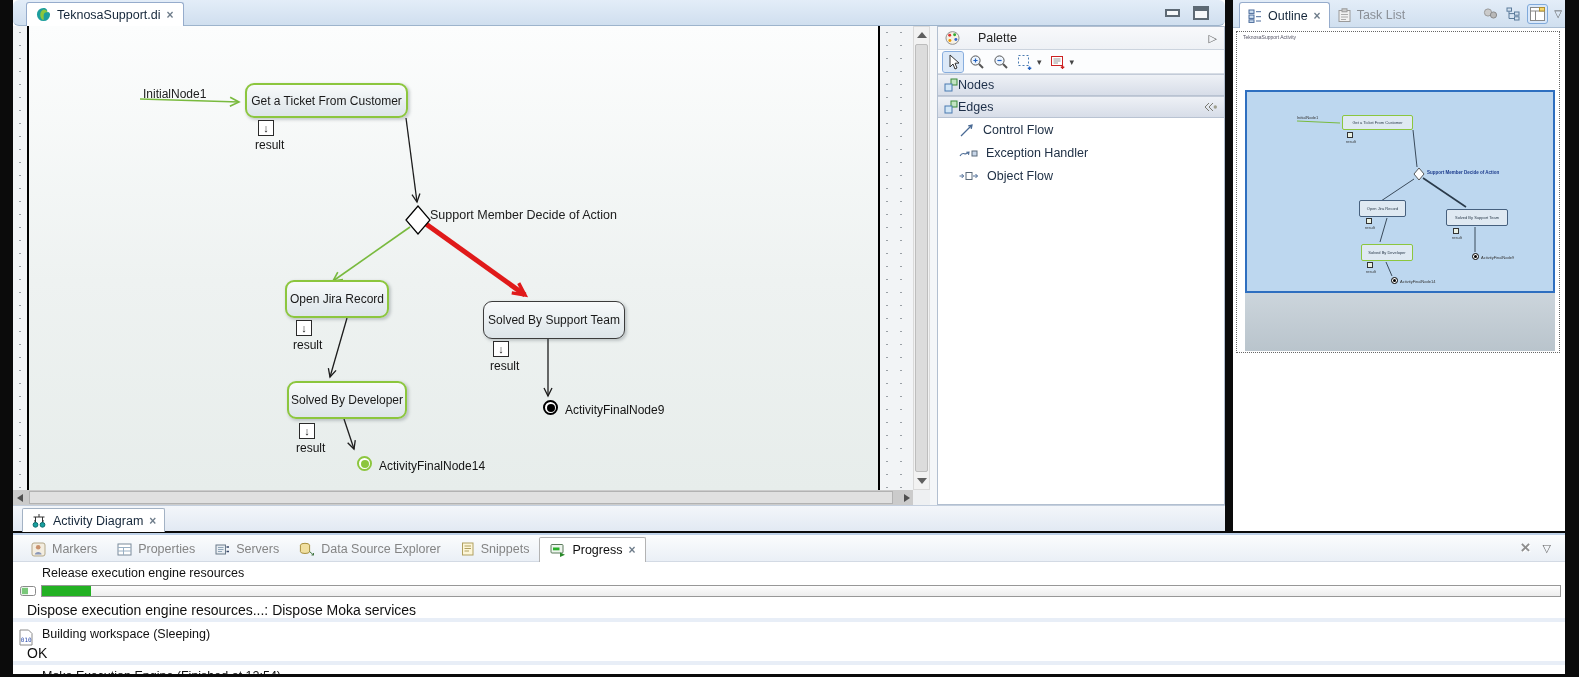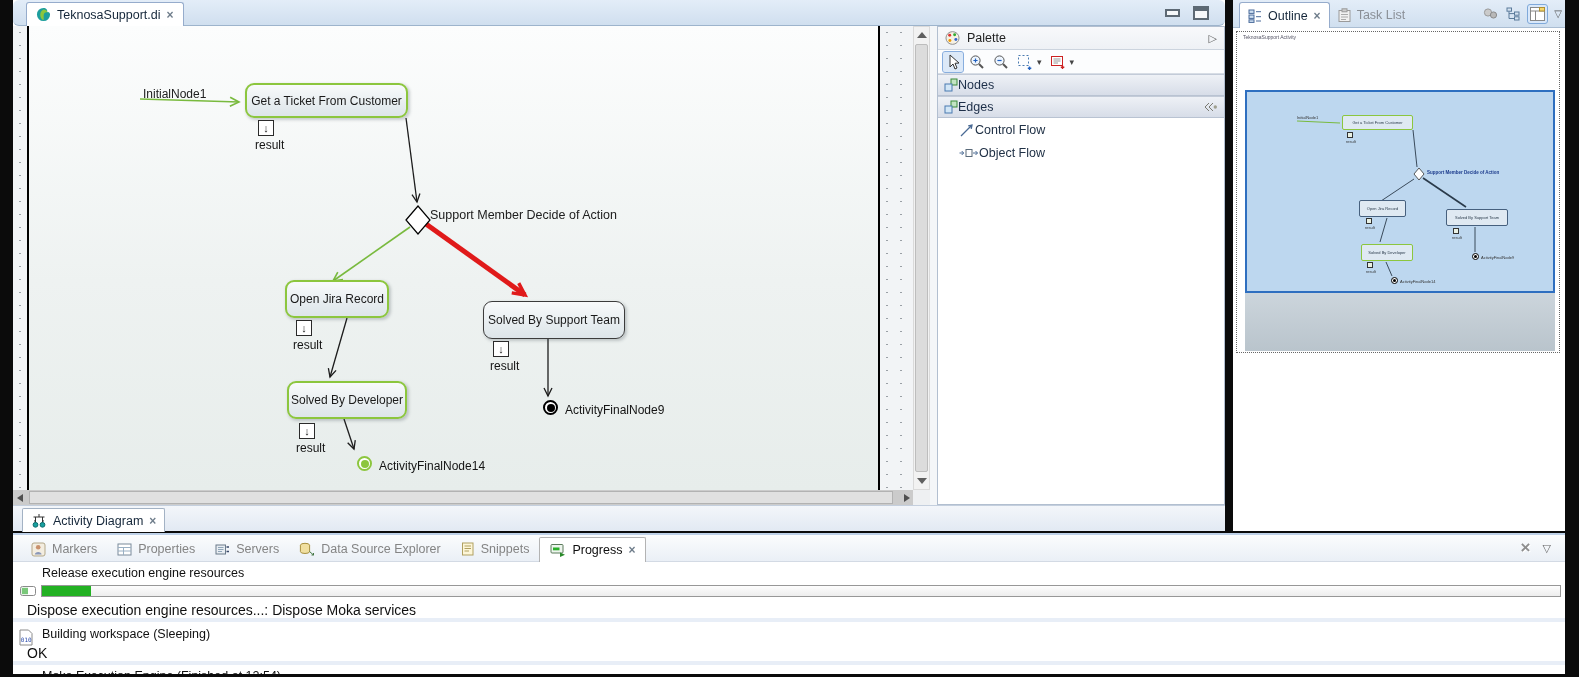--- a/index.html
+++ b/index.html
@@ -59,30 +59,30 @@
   .hscroll { position:absolute; left:0; top:464px; width:900px; height:15px; background:#cbcbcb; }
   .hthumb { position:absolute; left:16px; top:1px; width:864px; height:13px; background:#e0e0e0; border:1px solid #b2b2b2; }
   .harr { position:absolute; top:4px; width:0; height:0; border-top:4px solid transparent; border-bottom:4px solid transparent; }
   .harr.left { left:4px; border-right:6px solid #4f4f4f; }
   .harr.right { right:3px; border-left:6px solid #4f4f4f; }
   .hscroll-corner { position:absolute; left:900px; top:464px; width:17px; height:15px; background:#eef0f2; }
 
   
   .palette { position:absolute; left:924px; top:0; width:288px; height:479px; background:#fff; border:1px solid #b2bfd0; }
   .palette-header { height:23px; background:linear-gradient(#f8f9fb,#eef1f5); border-bottom:1px solid #ccd4de;
-    display:flex; align-items:center; gap:7px; padding:0 7px; font-size:12.5px; color:#222; }
+    display:flex; align-items:center; gap:18px; padding:0 7px; font-size:12.5px; color:#222; }
   .palette-collapse { margin-left:auto; color:#5a5a5a; font-size:11px; cursor:pointer; }
   .palette-toolbar { height:24px; background:#fcfdfe; border-bottom:1px solid #d7dde5; display:flex; align-items:center; gap:4px; padding:0 5px; }
   .tool-btn { display:flex; align-items:center; justify-content:center; width:20px; height:20px; cursor:pointer; border-radius:2px; }
   .tool-btn.selected { background:#dce9f8; outline:1px solid #88aede; }
   .tool-drop { font-size:9px; color:#444; margin:0 2px 0 -2px; cursor:pointer; }
   .drawer-header { height:22px; background:linear-gradient(#eef1f6,#d7dde8); border-top:1px solid #c3cbd8; border-bottom:1px solid #b9c3d2;
     display:flex; align-items:center; padding:0 6px; font-size:12.5px; color:#1d2f49; cursor:pointer; }
   .drawer-pin { margin-left:auto; cursor:pointer; }
-  .palette-item { height:23px; display:flex; align-items:center; gap:0; padding-left:21px; font-size:12.5px; color:#203146; cursor:pointer; background:#fff; }
+  .palette-item { height:23px; display:flex; align-items:center; gap:8px; padding-left:21px; font-size:12.5px; color:#203146; cursor:pointer; background:#fff; }
 
   
   #outline-panel { position:absolute; left:1233px; top:0; width:332px; height:531px; background:#fff; }
   .outline-tabbar { height:28px; background:linear-gradient(#e3edf8,#d0dfef); border-bottom:1px solid #aabdd2;
     display:flex; }
   .view-tab { height:26px; margin-top:2px; display:flex; align-items:center; gap:6px; padding:0 8px;
     font-size:12.5px; color:#8a8f96; cursor:pointer; }
   .view-tab.active { background:#fff; border:1px solid #96accc; border-bottom:none; border-radius:3px 3px 0 0; color:#15273a; margin-left:6px; }
   .outline-toolbar { margin-left:auto; display:flex; align-items:center; gap:7px; padding-right:3px; }
   .ot-btn { cursor:pointer; display:flex; align-items:center; }
@@ -303,20 +303,29 @@
       <div class="palette-item">
         <span>
           <svg width="16" height="16">
               <path d="M2,14 L13,3 M9.2,3.8 L13,3 L12.2,6.8" fill="none" stroke="#4a6a94" stroke-width="1.3"></path>
             </svg>
         </span>
         <span>Control Flow</span>
       </div>
       <div class="palette-item">
         <span>
+          <svg width="19" height="12">
+              <path d="M1,9 C4,3 6,10 10,5 M7.2,5.2 L10,5 L9.5,7.8" fill="none" stroke="#4a6a94" stroke-width="1.1"></path>
+              <rect x="13" y="4" width="5" height="5" fill="#c8d6e8" stroke="#5a6a7a"></rect>
+            </svg>
+        </span>
+        <span>Exception Handler</span>
+      </div>
+      <div class="palette-item">
+        <span>
           <svg width="20" height="10">
               <path d="M0.5,5 h4 M2.7,3 l2,2 -2,2" fill="none" stroke="#4a6a94"></path>
               <rect x="7" y="1.5" width="6" height="7" fill="#fff" stroke="#5a6a7a"></rect>
               <path d="M14,5 h4.5 M16.5,3 l2,2 -2,2" fill="none" stroke="#4a6a94"></path>
             </svg>
         </span>
         <span>Object Flow</span>
       </div>
     </div>
   </div>

